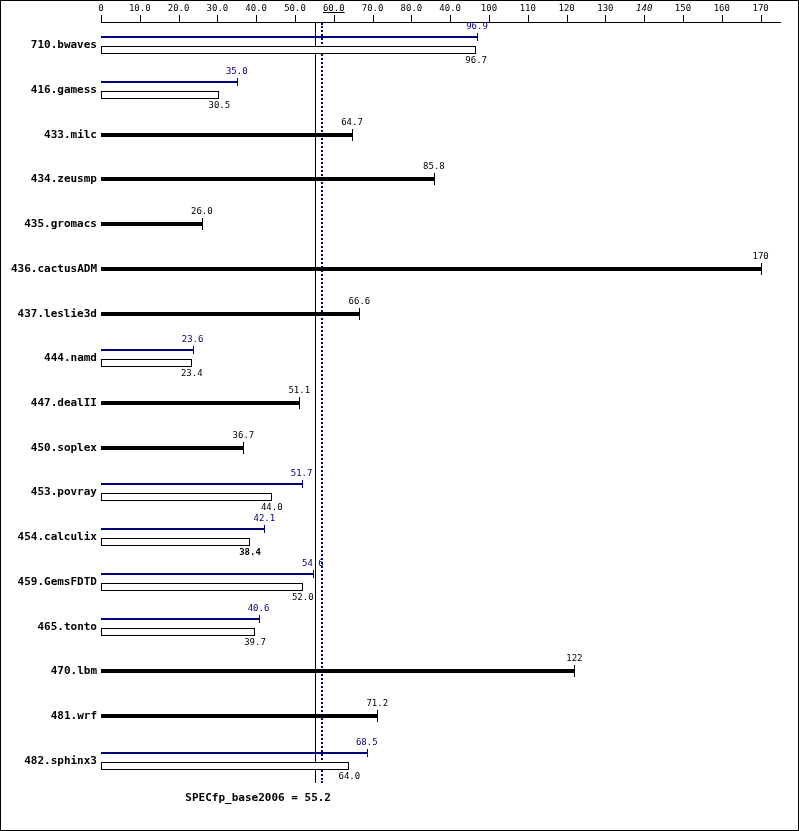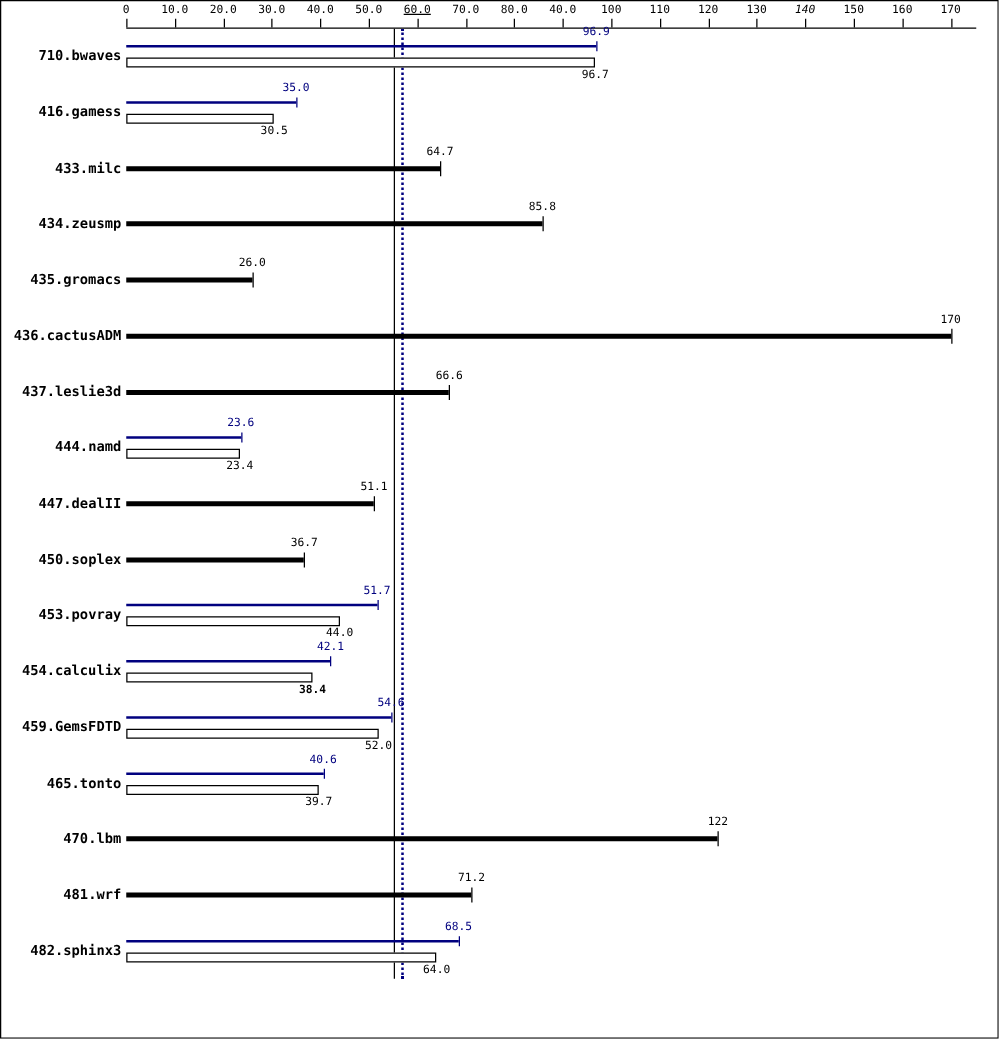--- a/index.html
+++ b/index.html
@@ -304,13 +304,14 @@
       </div>
       <div class="row" style="top: 715.294px; height: 44.7059px;">
         <div class="row-label" style="top: 15.3529px;">482.sphinx3</div>
         <div class="bar-peak" style="left: 100px; top: 13.3529px; width: 265.78px;"></div>
         <div class="cap-peak" style="left: 365.78px; top: 10.3529px; height: 8px;"></div>
         <div class="val-peak" style="left: 365.78px; top: -1.64706px;">68.5</div>
         <div class="bar-base-outline" style="left: 100px; top: 23.3529px; width: 248.32px;"></div>
         <div class="val" style="left: 348.32px; top: 32.3529px;">64.0</div>
       </div>
     </div>
+  <div class="footer-base">SPECfp_base2006 = 55.2</div>
 </div>
 
 </body></html>

